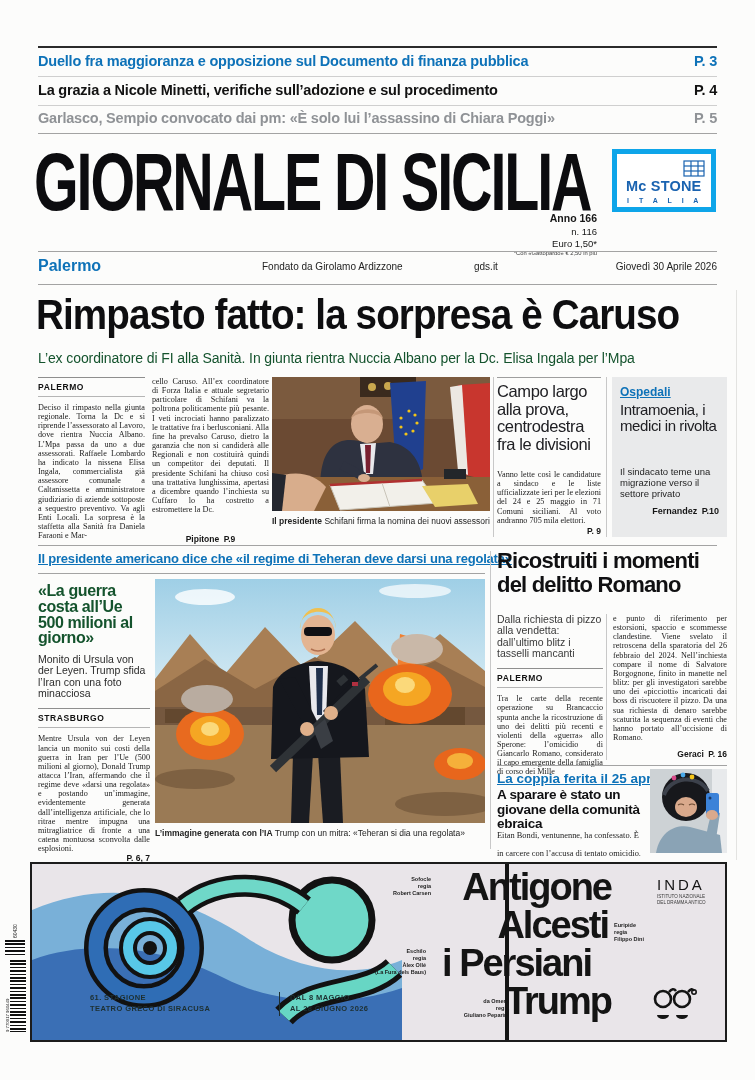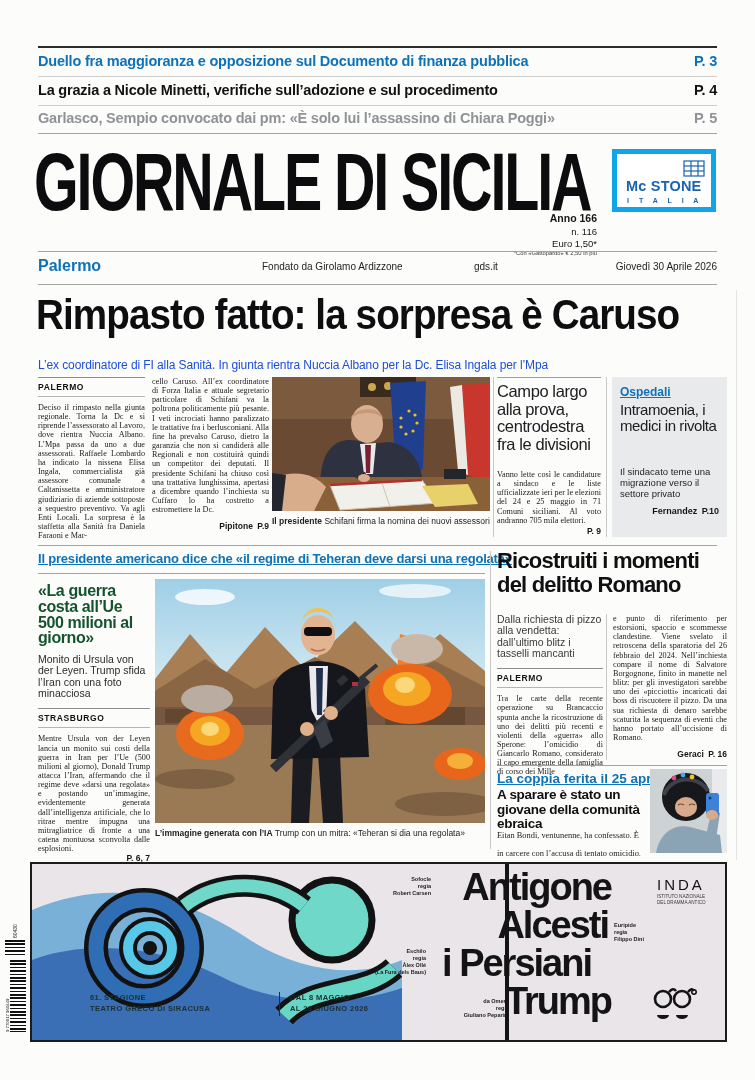--- a/index.html
+++ b/index.html
@@ -81,30 +81,30 @@
   </div>
 
   <div class="hair" style="left:38px;top:251px;width:679px"></div>
   <div class="abs blue" style="left:38px;top:257px;font-size:16px;font-weight:bold">Palermo</div>
   <div class="abs" style="left:262px;top:261px;font-size:10px;color:#232323">Fondato da Girolamo Ardizzone</div>
   <div class="abs" style="left:474px;top:261px;font-size:10px;color:#232323">gds.it</div>
   <div class="abs" style="right:38px;top:261px;font-size:10px;color:#232323">Giovedì 30 Aprile 2026</div>
   <div class="hair" style="left:38px;top:284px;width:679px"></div>
 
   <div class="abs" style="left:36px;top:291px;font-size:42px;font-weight:bold;letter-spacing:-1px;white-space:nowrap;transform:scaleX(0.92);transform-origin:0 0;color:#0e0e10">Rimpasto fatto: la sorpresa è Caruso</div>
-  <div class="abs" style="left:38px;top:358px;font-size:12px;letter-spacing:-0.1px;color:#1d4ed8">L’ex coordinatore di FI alla Sanità. In giunta rientra Nuccia Albano per la Dc. Elisa Ingala per l’Mpa</div>
+  <div class="abs" style="left:38px;top:350px;font-size:14px;letter-spacing:-0.1px;color:#14532d">L’ex coordinatore di FI alla Sanità. In giunta rientra Nuccia Albano per la Dc. Elisa Ingala per l’Mpa</div>
 
   <div class="abs" style="left:38px;top:377px;width:107px">
     <div class="labelblock">PALERMO</div>
     <div class="bodytxt" style="margin-top:6px">Deciso il rimpasto nella giunta regionale. Torna la Dc e si riprende l’assessorato al Lavoro, dove rientra Nuccia Albano. L’Mpa passa da uno a due assessorati. Raffaele Lombardo ha indicato la nissena Elisa Ingala, commercialista già assessore comunale a Caltanissetta e amministratore giudiziario di aziende sottoposte a sequestro preventivo. Va agli Enti Locali. La sorpresa è la staffetta alla Sanità fra Daniela Faraoni e Mar-</div>
   </div>
 
   <div class="abs" style="left:152px;top:377px;width:117px">
     <div class="bodytxt">cello Caruso. All’ex coordinatore di Forza Italia e attuale segretario particolare di Schifani va la poltrona politicamente più pesante. I veti incrociati hanno paralizzato le trattative fra i berlusconiani. Alla fine ha prevalso Caruso, dietro la garanzia che non si candiderà alle Regionali e non costituirà quindi un competitor dei deputati. Il presidente Schifani ha chiuso così una trattativa lunghissima, apertasi a dicembre quando l’inchiesta su Cuffaro lo ha costretto a estromettere la Dc.</div>
-    <div style="text-align:right;margin-top:1px">
+    <div style="text-align:center;margin-top:14px">
       <span class="pageref">Pipitone</span>
       <span class="pageref">P.9</span>
     </div>
   </div>
 
   <svg class="abs" style="left:272px;top:377px" width="218" height="134" viewBox="0 0 218 134">
     <rect width="218" height="134" fill="#6b4a33"></rect>
     <rect width="218" height="42" fill="#7b5a3e"></rect>
     <rect x="88" y="0" width="56" height="20" fill="#3a2a1e"></rect>
     <circle cx="100" cy="10" r="4" fill="#caa84e"></circle>

